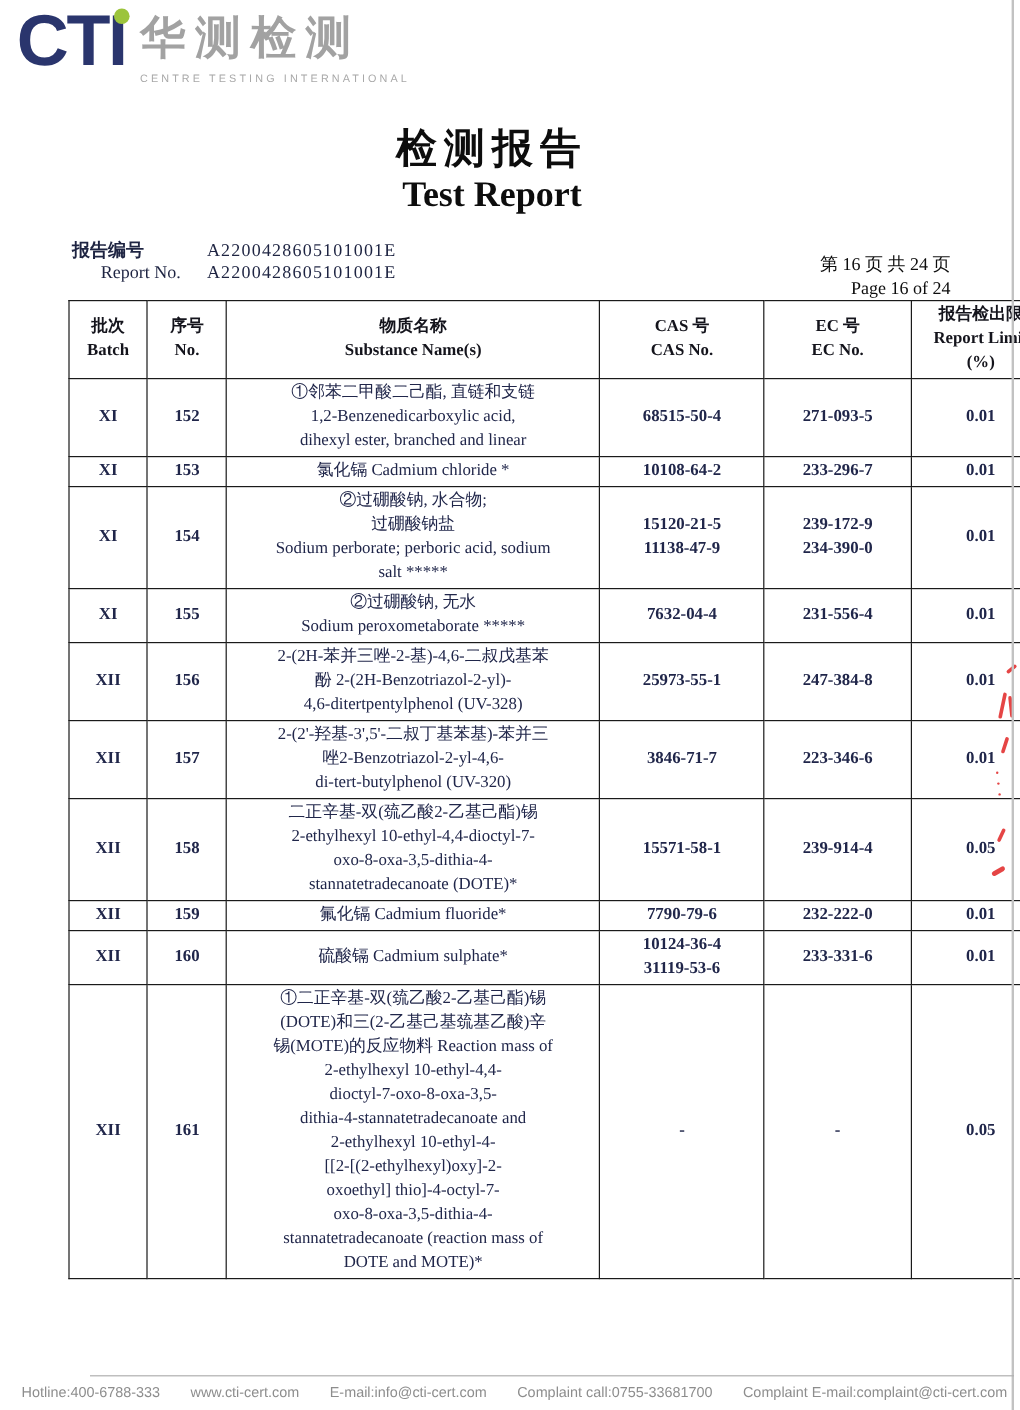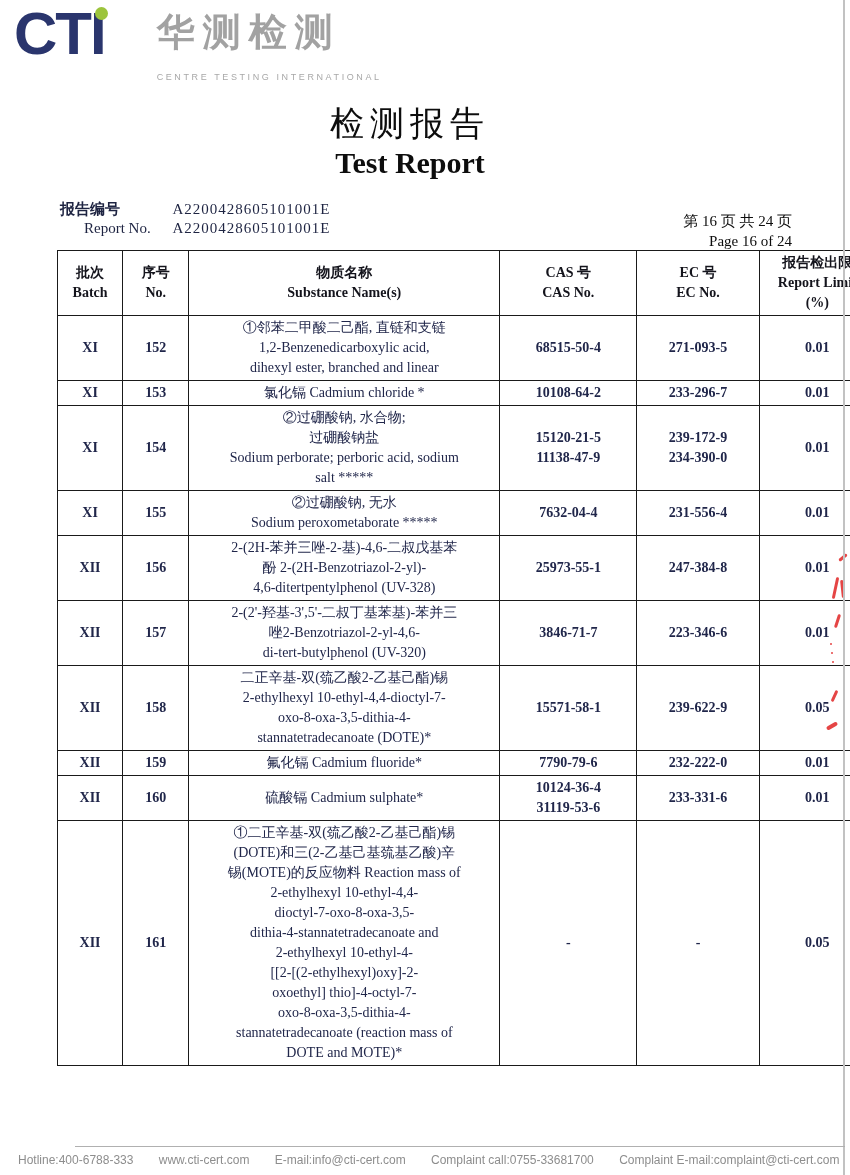--- a/index.html
+++ b/index.html
@@ -3,43 +3,43 @@
 <meta charset="utf-8">
 <style>
   html,body{margin:0;padding:0;}
   body{
     width:850px;height:1175px;position:relative;overflow:hidden;
     background:#ffffff;
     font-family:"Liberation Serif", serif;
     color:#1e2442;
   }
   
-  .logo{position:absolute;top:6px;left:14px;display:flex;align-items:flex-start;gap:40px;}
+  .logo{position:absolute;top:6px;left:14px;display:flex;align-items:flex-start;}
   .logo-cti{
     font-family:"Liberation Sans", sans-serif;
     font-weight:bold;font-size:60px;line-height:56px;letter-spacing:-2px;
     color:#2a356d;position:relative;
   }
   .logo-dot{
     position:absolute;width:13px;height:13px;border-radius:50%;
     background:#9cc43c;top:1px;left:81px;
   }
   .logo-right{margin-left:12px;margin-top:8px;}
   .logo-cn{
     font-size:38px;line-height:36px;color:#a2a2a2;letter-spacing:8px;
     font-weight:bold;white-space:nowrap;
   }
   .logo-sub{
     font-family:"Liberation Sans", sans-serif;
-    font-size:9px;color:#a8a8a8;letter-spacing:2.6px;margin-top:22px;white-space:nowrap;
+    font-size:9px;color:#a8a8a8;letter-spacing:2.6px;margin-top:10px;white-space:nowrap;
   }
   
   .title-cn{
     position:absolute;top:101px;left:0;width:820px;text-align:center;
-    font-size:34px;font-weight:normal;color:#0d0d0d;letter-spacing:6px;
+    font-size:34px;font-weight:bold;color:#0d0d0d;letter-spacing:6px;
   }
   .title-en{
     position:absolute;top:146px;left:0;width:820px;text-align:center;
     font-size:30px;font-weight:bold;color:#0d0d0d;
   }
   
   .report-info{position:absolute;top:200px;left:60px;font-size:15px;line-height:19px;}
   .report-info .labels{display:inline-block;vertical-align:top;font-weight:bold;}
   .report-info .labels .en{font-weight:normal;margin-left:24px;}
   .report-info .values{display:inline-block;vertical-align:top;margin-left:18px;letter-spacing:1px;}
@@ -212,21 +212,21 @@
       <td class="num">0.01</td>
     </tr>
     <tr>
       <td class="num">XII</td>
       <td class="num">158</td>
       <td class="name-cell">二正辛基-双(巯乙酸2-乙基己酯)锡
 2-ethylhexyl 10-ethyl-4,4-dioctyl-7-
 oxo-8-oxa-3,5-dithia-4-
 stannatetradecanoate (DOTE)*</td>
       <td class="num">15571-58-1</td>
-      <td class="num">239-622-9</td>
+      <td class="num">239-914-4</td>
       <td class="num">0.05</td>
     </tr>
     <tr>
       <td class="num">XII</td>
       <td class="num">159</td>
       <td class="name-cell">氟化镉  Cadmium fluoride*</td>
       <td class="num">7790-79-6</td>
       <td class="num">232-222-0</td>
       <td class="num">0.01</td>
     </tr>

